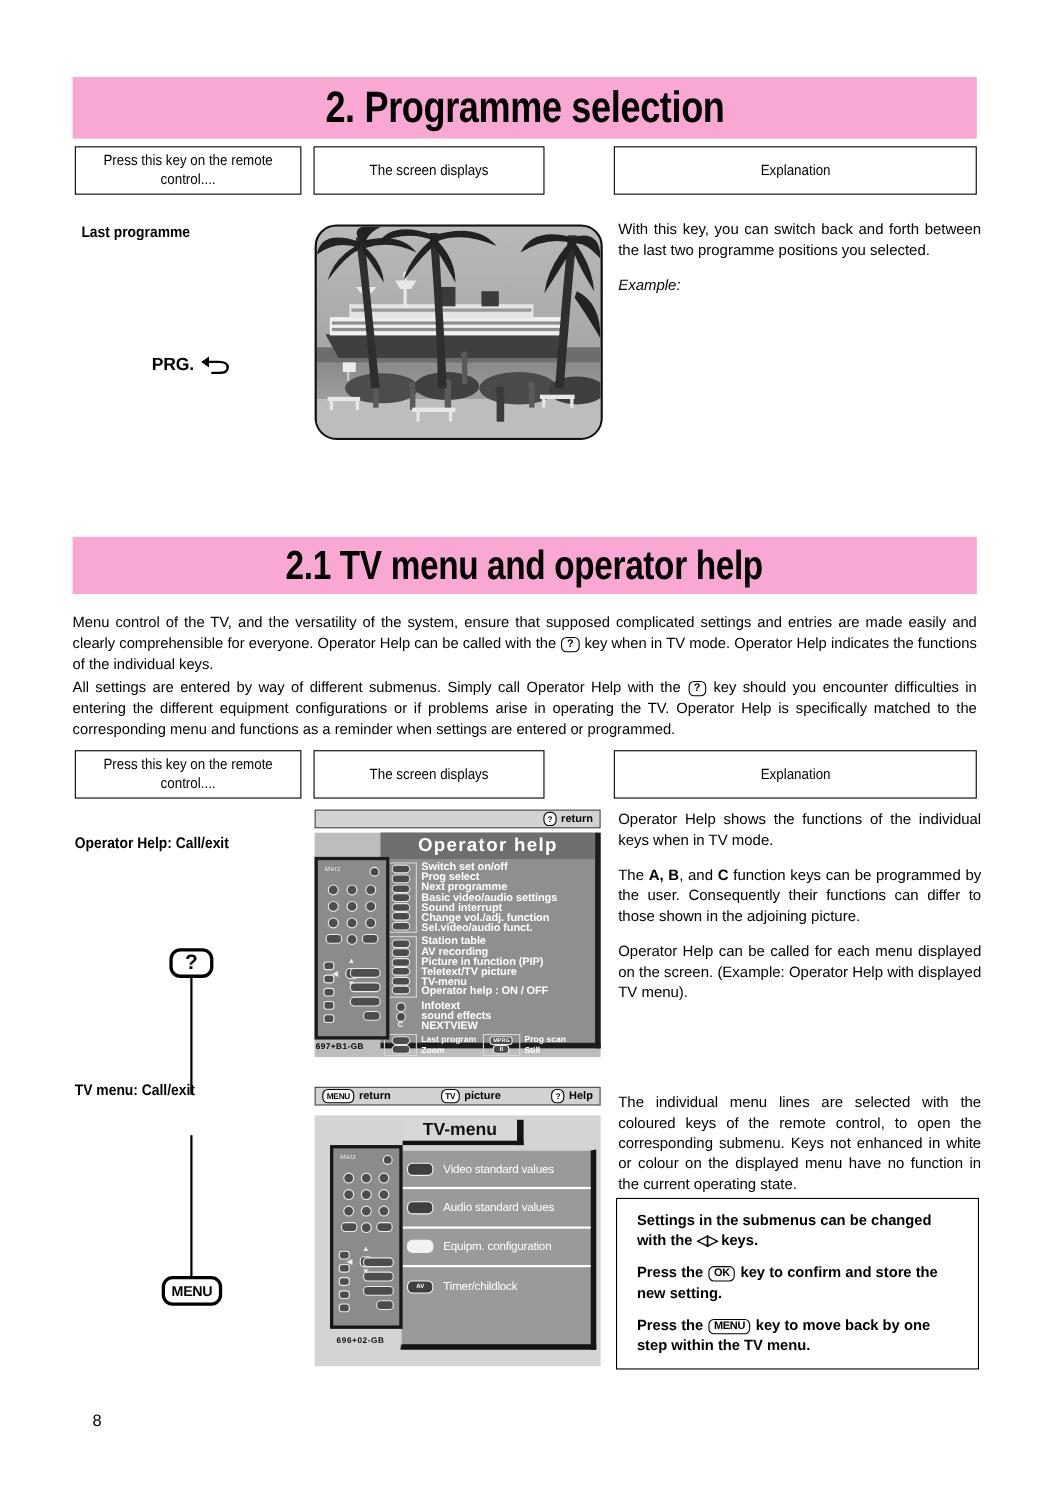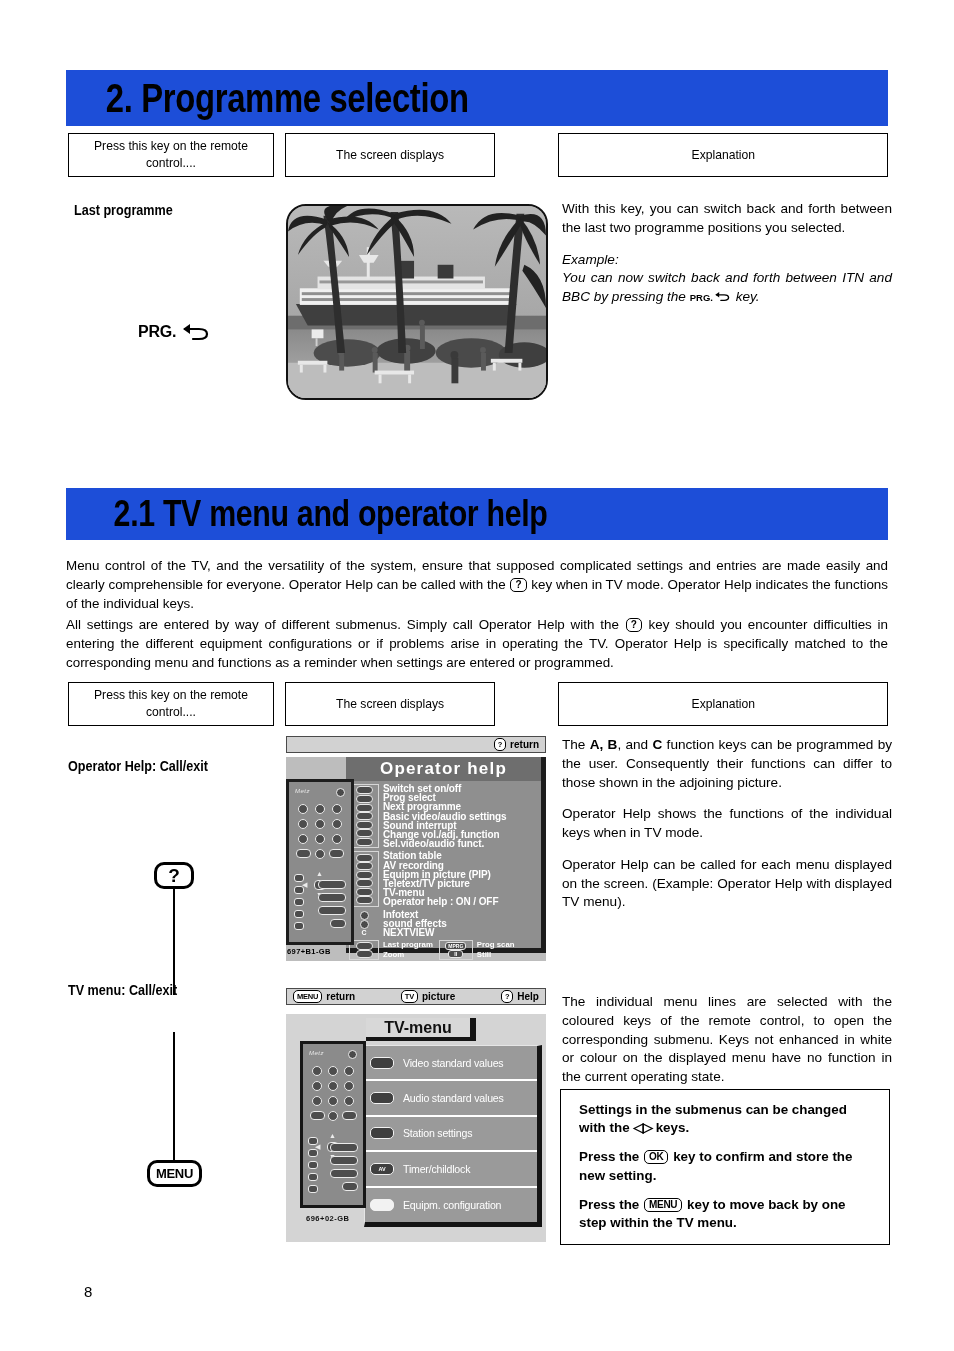--- a/index.html
+++ b/index.html
@@ -19,24 +19,24 @@
   .page {
     position: absolute;
     left: 0; top: 0;
     width: 954px;
     height: 1351px;
   }
 
   
   .banner {
     position: absolute;
-    background: #1d4ed8;
+    background: #f9a8d4;
     display: flex;
     align-items: center;
-    justify-content: flex-start;
+    justify-content: center;
   }
   .banner-text {
     font-weight: bold;
     font-stretch: condensed;
     letter-spacing: -0.4px;
     transform: scaleX(0.82);
     transform-origin: center center;
     white-space: nowrap;
   }
   #banner-1 { left: 66px; top: 70px; width: 822px; height: 56px; }
@@ -586,28 +586,20 @@
       </g>
 
       <rect x="24" y="126" width="12" height="9" fill="#ececec"></rect>
       <rect x="28" y="135" width="2" height="8" fill="#cfcfcf"></rect>
     </svg>
   </div>
 
   <div class="expl just" id="expl-1">
     <p>With this key, you can switch back and forth between the last two programme positions you selected.</p>
     <p class="italic" style="margin-bottom:0">Example:</p>
-    <p class="italic">
-      <span>You can now switch back and forth between ITN and BBC by pressing the</span>
-      <span style="font-size:9.5px;font-weight:bold;font-style:normal">PRG.</span><svg width="19" height="11" viewBox="0 0 30 20" style="vertical-align:-1px">
-          <path d="M4 7 L18 7 Q26 7 26 12 Q26 17 18 17 L12 17" fill="none" stroke="#000" stroke-width="2.6" stroke-linecap="round"></path>
-          <path d="M9 2 L2 7 L9 12 Z" fill="#000"></path>
-        </svg>
-      <span>key.</span>
-    </p>
   </div>
 
   <div class="banner" id="banner-2">
     <div class="banner-text">2.1 TV menu and operator help</div>
   </div>
 
   <div class="body-text" id="intro-para-1">
     <span>Menu control of the TV, and the versatility of the system, ensure that supposed complicated settings and entries are made easily and clearly comprehensible for everyone. Operator Help can be called with the</span>
     <span class="inline-key">?</span>
     <span>key when in TV mode. Operator Help indicates the functions of the individual keys.</span>
@@ -688,21 +680,21 @@
               <span class="mini"></span>
               <span class="mini"></span>
               <span class="mini"></span>
               <span class="mini"></span>
               <span class="mini"></span>
               <span class="mini"></span>
             </div>
             <div class="help-labels">
               <div>Station table</div>
               <div>AV recording</div>
-              <div>Equipm in picture (PIP)</div>
+              <div>Picture in function (PIP)</div>
               <div>Teletext/TV picture</div>
               <div>TV-menu</div>
               <div>Operator help : ON / OFF</div>
             </div>
           </div>
 
           <div class="help-group">
             <div class="help-icons noborder">
               <span class="mini round"></span>
               <span class="mini round"></span>
@@ -779,27 +771,27 @@
             <span class="rc-small"></span>
           </div>
         </div>
       </div>
 
       <div id="help-code">697+B1-GB</div>
     </div>
   </div>
 
   <div class="expl just" id="expl-2">
+    <p>Operator Help shows the functions of the individual keys when in TV mode.</p>
     <p>
       <span>The</span>
       <b>A, B</b><span>, and</span>
       <b>C</b>
       <span>function keys can be programmed by the user. Consequently their functions can differ to those shown in the adjoining picture.</span>
     </p>
-    <p>Operator Help shows the functions of the individual keys when in TV mode.</p>
     <p>Operator Help can be called for each menu displayed on the screen. (Example: Operator Help with displayed TV menu).</p>
   </div>
 
   <div class="osd-wrap" id="osd-tv">
     <div class="osd-bar" id="tv-bar">
       <div class="seg">
         <span class="k">MENU</span>
         <span>return</span>
       </div>
       <div class="seg">
@@ -818,30 +810,26 @@
       <div id="tv-list">
         <div class="tv-row">
           <span class="ico"></span>
           <span class="lbl">Video standard values</span>
         </div>
         <div class="tv-row">
           <span class="ico"></span>
           <span class="lbl">Audio standard values</span>
         </div>
         <div class="tv-row">
-          <span class="ico"></span>
-          <span class="lbl">Station settings</span>
+          <span class="ico plain"></span>
+          <span class="lbl">Equipm. configuration</span>
         </div>
         <div class="tv-row">
           <span class="ico">AV</span>
           <span class="lbl">Timer/childlock</span>
-        </div>
-        <div class="tv-row">
-          <span class="ico plain"></span>
-          <span class="lbl">Equipm. configuration</span>
         </div>
       </div>
 
       <div id="tv-remote">
         <div class="rc">
           <div class="rc-brand">Metz</div>
           <div class="rc-pow"></div>
           <div class="rc-grid">
             <span class="rc-btn"></span>
               <span class="rc-btn"></span>

